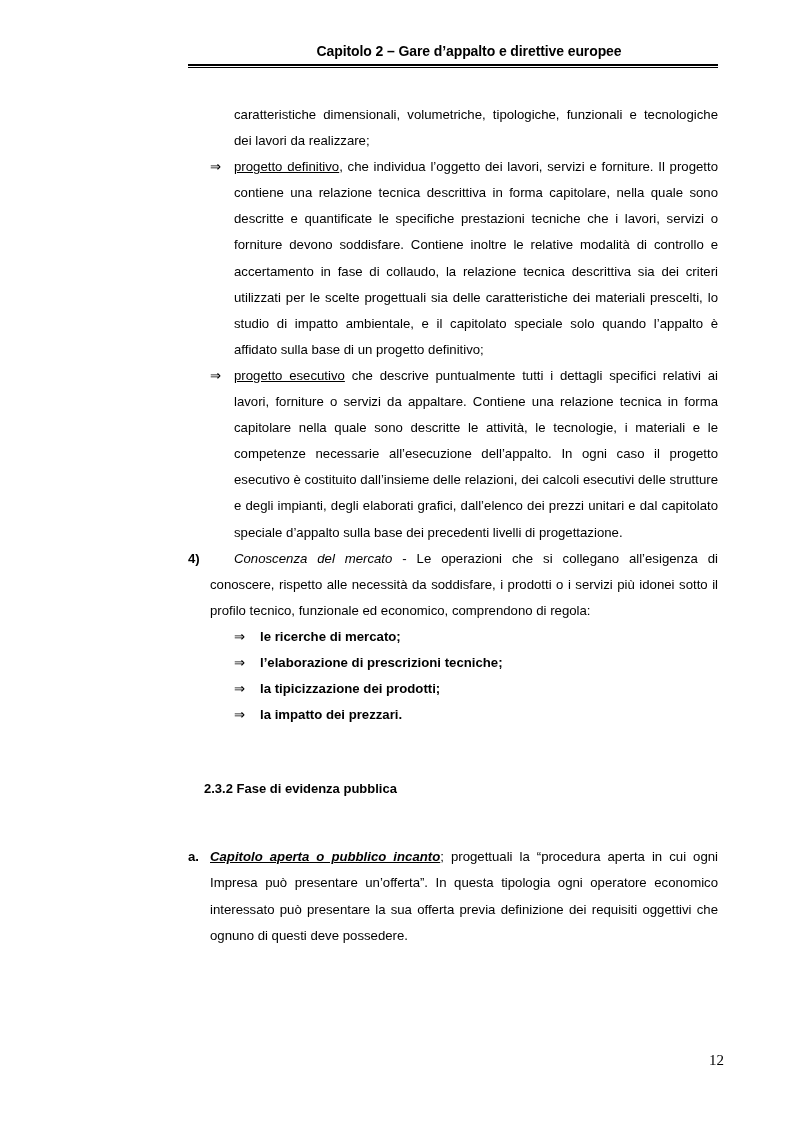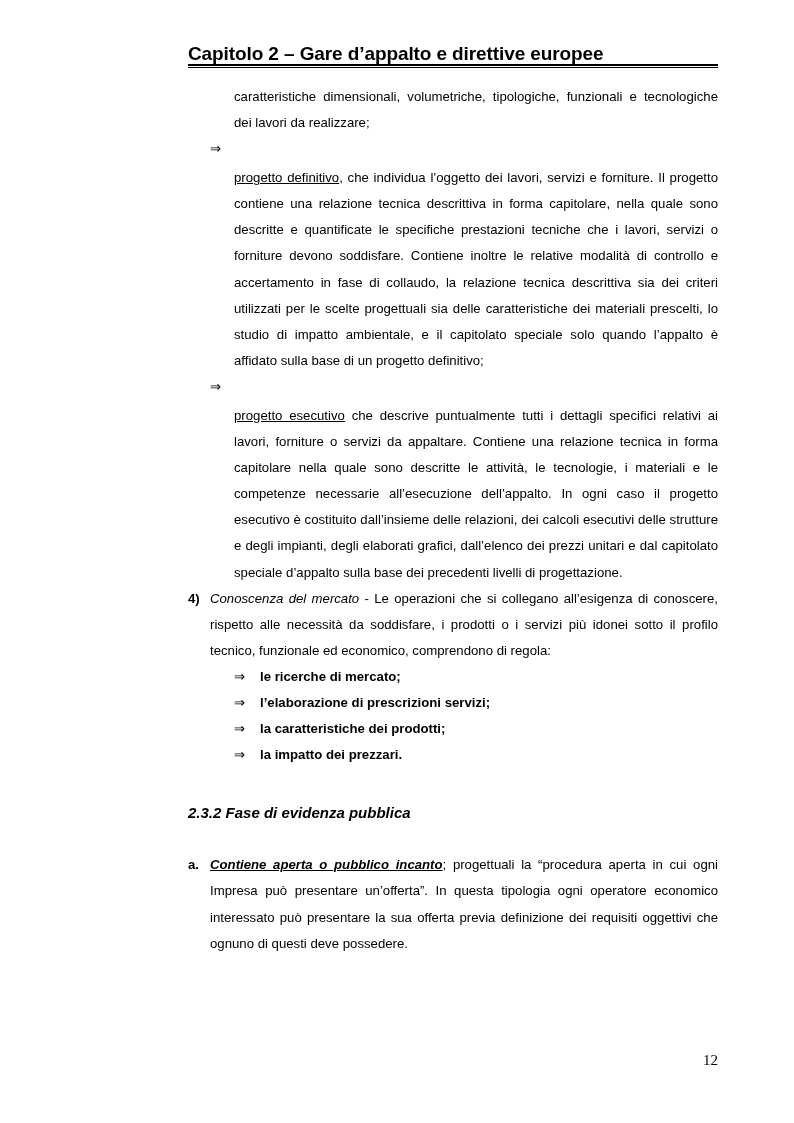--- a/index.html
+++ b/index.html
@@ -13,45 +13,45 @@
     height: 1123px;
     background: #ffffff;
     font-family: "Liberation Sans", sans-serif;
     color: #000000;
     overflow: hidden;
   }
 
   
   .header {
     position: absolute;
-    left: 188px;
+    left: 204px;
     top: 44px;
     width: 530px;
-    text-align: left;
-    font-size: 19px;
+    text-align: center;
+    font-size: 14px;
     font-weight: bold;
     letter-spacing: -0.1px;
     line-height: 1.1;
   }
   .header-rule {
     position: absolute;
     left: 188px;
     top: 64px;
     width: 530px;
     height: 4px;
     border-top: 2px solid #000;
     border-bottom: 1px solid #000;
     box-sizing: border-box;
   }
 
   
   .body {
     position: absolute;
     left: 188px;
-    top: 84px;
+    top: 102px;
     width: 530px;
   }
 
   .p {
     font-size: 13.2px;
     line-height: 26.1px;
     text-align: justify;
     text-justify: inter-word;
     margin: 0;
     hyphens: none;
@@ -69,21 +69,20 @@
   }
   .arrow-row .marker {
     width: 24px;
     flex: 0 0 24px;
     font-size: 13.2px;
     line-height: 26.1px;
     text-align: left;
   }
   .arrow-row .content {
     flex: 1 1 auto;
-    margin-top: 29px;
   }
 
   
   .arrow-row-2 {
     display: flex;
     margin-left: 46px;
   }
   .arrow-row-2 .marker {
     width: 26px;
     flex: 0 0 26px;
@@ -120,37 +119,36 @@
     flex: 0 0 22px;
     font-size: 13.2px;
     font-weight: bold;
     line-height: 26.1px;
   }
   .let-row .content {
     flex: 1 1 auto;
   }
 
   .u { text-decoration: underline; }
-  .i { font-style: italic; }
+  .i { font-style: italic; margin-left: 24px; }
   .biu { font-weight: bold; font-style: italic; text-decoration: underline; }
 
   .heading {
-    font-size: 15px;
-    font-weight: bold;
-    line-height: 26.1px;
-    margin: 0;
-    font-style: italic;
+    font-size: 13px;
+    font-weight: bold;
+    line-height: 26.1px;
+    margin: 16px;
   }
 
   .spacer-lg { height: 32px; }
   .spacer-md { height: 26px; }
 
   .page-number {
     position: absolute;
-    left: 0;
+    left: 6px;
     top: 1052px;
     width: 718px;
     text-align: right;
     font-family: "Liberation Serif", serif;
     font-size: 15px;
     color: #000;
   }
 </style>
 </head>
 <body>
@@ -187,47 +185,47 @@
 
     <div class="arrow-row-2">
       <span class="marker">⇒</span>
       <span class="content">
           <p class="p">le ricerche di mercato;</p>
         </span>
     </div>
     <div class="arrow-row-2">
       <span class="marker">⇒</span>
       <span class="content">
-          <p class="p">l’elaborazione di prescrizioni servizi;</p>
-        </span>
-    </div>
-    <div class="arrow-row-2">
-      <span class="marker">⇒</span>
-      <span class="content">
-          <p class="p">la caratteristiche dei prodotti;</p>
+          <p class="p">l’elaborazione di prescrizioni tecniche;</p>
+        </span>
+    </div>
+    <div class="arrow-row-2">
+      <span class="marker">⇒</span>
+      <span class="content">
+          <p class="p">la tipicizzazione dei prodotti;</p>
         </span>
     </div>
     <div class="arrow-row-2">
       <span class="marker">⇒</span>
       <span class="content">
           <p class="p">la impatto dei prezzari.</p>
         </span>
     </div>
 
     <div class="spacer-lg"></div>
 
     <h2 class="heading">2.3.2 Fase di evidenza pubblica</h2>
 
     <div class="spacer-md"></div>
 
 
     <div class="let-row">
       <span class="marker">a.</span>
       <span class="content">
-        <p class="p"><span class="biu">Contiene aperta o pubblico incanto</span><span>; progettuali la “procedura aperta in cui ogni Impresa può presentare un’offerta”. In questa tipologia ogni operatore economico interessato può presentare la sua offerta previa definizione dei requisiti oggettivi che ognuno di questi deve possedere.</span></p>
+        <p class="p"><span class="biu">Capitolo aperta o pubblico incanto</span><span>; progettuali la “procedura aperta in cui ogni Impresa può presentare un’offerta”. In questa tipologia ogni operatore economico interessato può presentare la sua offerta previa definizione dei requisiti oggettivi che ognuno di questi deve possedere.</span></p>
       </span>
     </div>
 
   </div>
 
   <div class="page-number">12</div>
 
 </div>
 
 </body></html>

